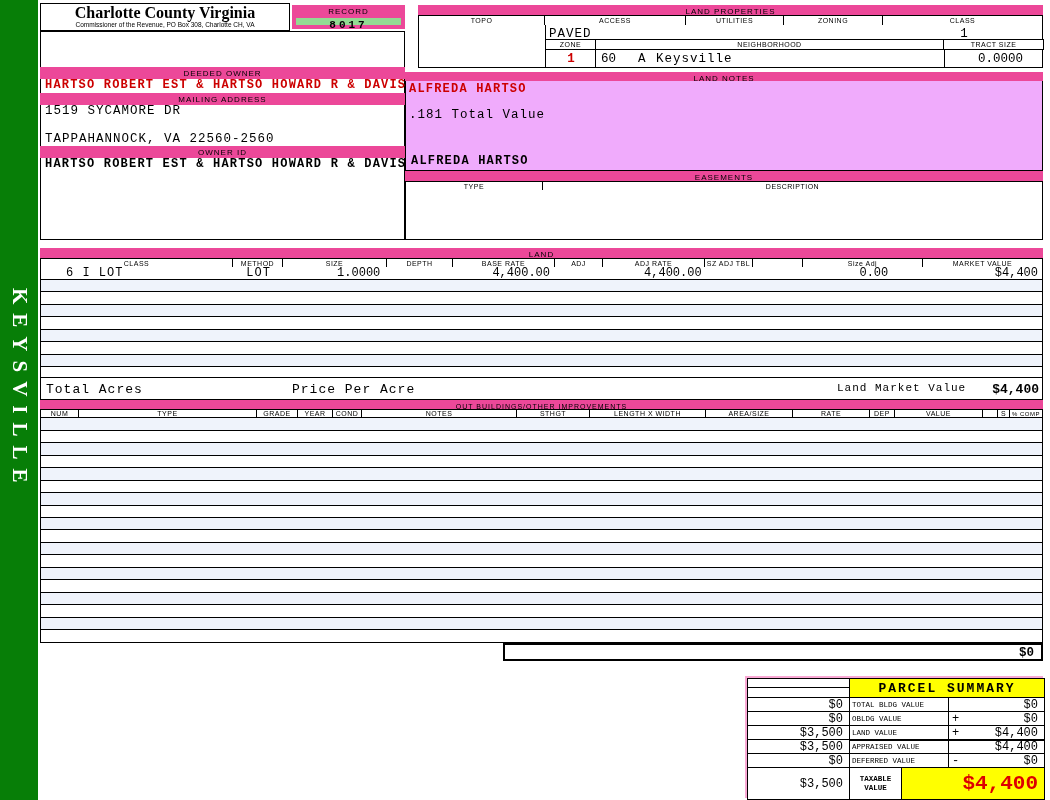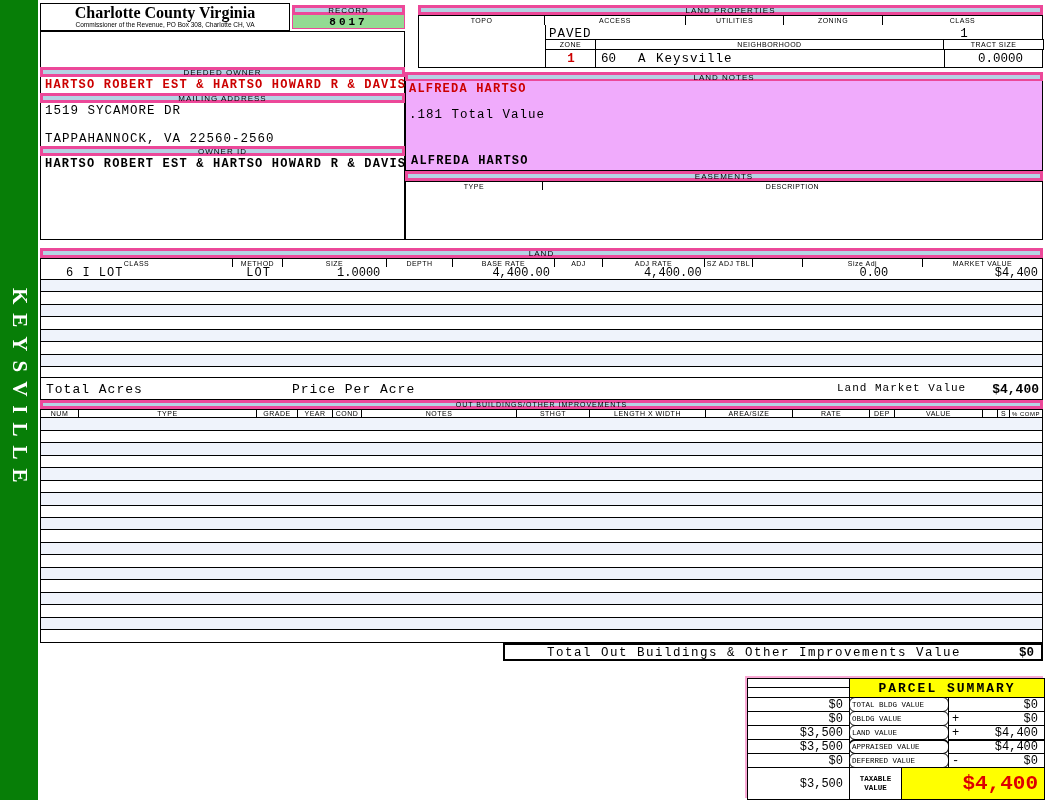--- a/index.html
+++ b/index.html
@@ -1,54 +1,54 @@
 <!DOCTYPE html>
 <html><head>
 <meta charset="utf-8">
 <style>
   html,body{margin:0;padding:0;}
   body{width:1050px;height:800px;background:#ffffff;font-family:"Liberation Sans",sans-serif;}
   #card{position:relative;width:1050px;height:800px;background:#ffffff;overflow:hidden;}
   .abs{position:absolute;box-sizing:border-box;}
-  .bar{background:#b4d3e4;border:3px solid #ec4899;font:8px "Liberation Sans",sans-serif;letter-spacing:1px;
+  .bar{background:#b4d3e4;border:6px solid #ec4899;font:8px "Liberation Sans",sans-serif;letter-spacing:1px;
        display:flex;align-items:center;justify-content:center;color:#000;}
   .hrow{display:flex;}
   .hcell{box-sizing:border-box;border-top:1px solid #000;border-bottom:1px solid #000;border-right:1px solid #000;
          background:#fff;font:7px "Liberation Sans",sans-serif;letter-spacing:0.5px;display:flex;align-items:center;
          justify-content:center;overflow:hidden;white-space:nowrap;}
   .hcell.first{border-left:1px solid #000;}
   .mono{font-family:"Liberation Mono","DejaVu Sans Mono",monospace;white-space:pre;color:#000;}
   .serif{font-family:"Liberation Serif","DejaVu Serif",serif;color:#000;}
   .red{color:#cc0000;}
   .boxline{border:1px solid #000;background:#fff;}
   .stripes{border-left:1px solid #000;border-right:1px solid #000;
     background:repeating-linear-gradient(to bottom,
       #eff3fb 0px,#eff3fb 11.5px,#000 11.5px,#000 12.5px,
       #ffffff 12.5px,#ffffff 24px,#000 24px,#000 25px);}
   .pscell{position:absolute;box-sizing:border-box;border:1px solid #000;background:#fff;
           font:12px "Liberation Mono","DejaVu Sans Mono",monospace;display:flex;align-items:center;}
-  .pslabel{font:7.5px "Liberation Mono","DejaVu Sans Mono",monospace;letter-spacing:0;padding-left:2px;border-radius:6px;}
+  .pslabel{font:7.5px "Liberation Mono","DejaVu Sans Mono",monospace;letter-spacing:0;padding-left:2px;}
   .right{justify-content:flex-end;padding-right:6px;}
 </style>
 </head>
 <body>
 
 <div id="card">
 
   <div class="abs" style="left:0;top:0;width:38px;height:800px;background:#077e07;">
     <div class="abs serif" style="left:7px;top:288px;writing-mode:vertical-rl;font-size:21px;font-weight:bold;color:#ffffff;letter-spacing:9px;">KEYSVILLE</div>
   </div>
 
   <div class="abs boxline" style="left:40px;top:3px;width:250px;height:28px;text-align:center;">
     <div class="serif" style="font-size:16px;font-weight:bold;line-height:17px;">Charlotte County Virginia</div>
     <div style="font-size:6.5px;line-height:7px;">Commissioner of the Revenue, PO Box 308, Charlotte CH, VA</div>
   </div>
 
   <div class="abs bar" style="left:292px;top:5px;width:113px;height:10px;">RECORD</div>
-  <div class="abs mono" style="left:292px;top:14px;width:113px;height:15px;background:#93db93;border:1px solid #ec4899;
+  <div class="abs mono" style="left:292px;top:14px;width:113px;height:15px;background:#93db93;border:4px solid #ec4899;
               font-size:11px;font-weight:bold;letter-spacing:3px;text-align:center;line-height:14px;">8017</div>
 
   <div class="abs bar" style="left:40px;top:31px;width:215px;height:12px;">MAP NUMBER</div>
   <div class="abs bar" style="left:254px;top:31px;width:68px;height:12px;">CARD</div>
   <div class="abs bar" style="left:321px;top:31px;width:84px;height:12px;">ACRES</div>
 
   <div class="abs serif" style="left:40px;top:42px;width:215px;height:26px;background:#ffff00;border:1px solid #000;
               font-size:20px;font-weight:bold;text-align:center;line-height:25px;white-space:pre;">054-B1- 1-  -  - 11-A</div>
   <div class="abs serif" style="left:254px;top:42px;width:68px;height:26px;background:#ffff00;border:1px solid #000;
               font-size:16px;text-align:center;line-height:25px;">1 of 1</div>
@@ -158,21 +158,20 @@
     <div class="hcell" style="width:77px;">RATE</div>
     <div class="hcell" style="width:25px;">DEP</div>
     <div class="hcell" style="width:88px;">VALUE</div>
     <div class="hcell" style="width:15px;"></div>
     <div class="hcell" style="width:12px;">S</div>
     <div class="hcell" style="width:33px;font-size:6px;">% COMP</div>
   </div>
   <div class="abs stripes" style="left:40px;top:418px;width:1003px;height:225px;"></div>
 
   <div class="abs" style="left:503px;top:643px;width:540px;height:18px;border:2px solid #000;background:#fff;box-sizing:border-box;">
-    <div class="abs mono" style="left:42px;top:1px;font-size:12.5px;letter-spacing:1.5px;">Total Out Buildings &amp; Other Improvements Value</div>
     <div class="abs mono" style="right:7px;top:1px;font-size:12.5px;font-weight:bold;">$0</div>
   </div>
 
   <div class="abs" style="left:745px;top:676px;width:298px;height:122px;border:2px solid #f9a8d4;background:#fff;">
 
     <div class="pscell" style="left:0;top:0;width:103px;height:10px;"></div>
     <div class="pscell" style="left:0;top:9px;width:103px;height:11px;"></div>
     <div class="pscell" style="left:102px;top:0;width:196px;height:20px;background:#ffff00;font-weight:bold;font-size:13px;letter-spacing:2px;justify-content:center;">PARCEL SUMMARY</div>
 
     <div class="pscell right" style="left:0;top:19px;width:103px;height:15px;">$0</div>

